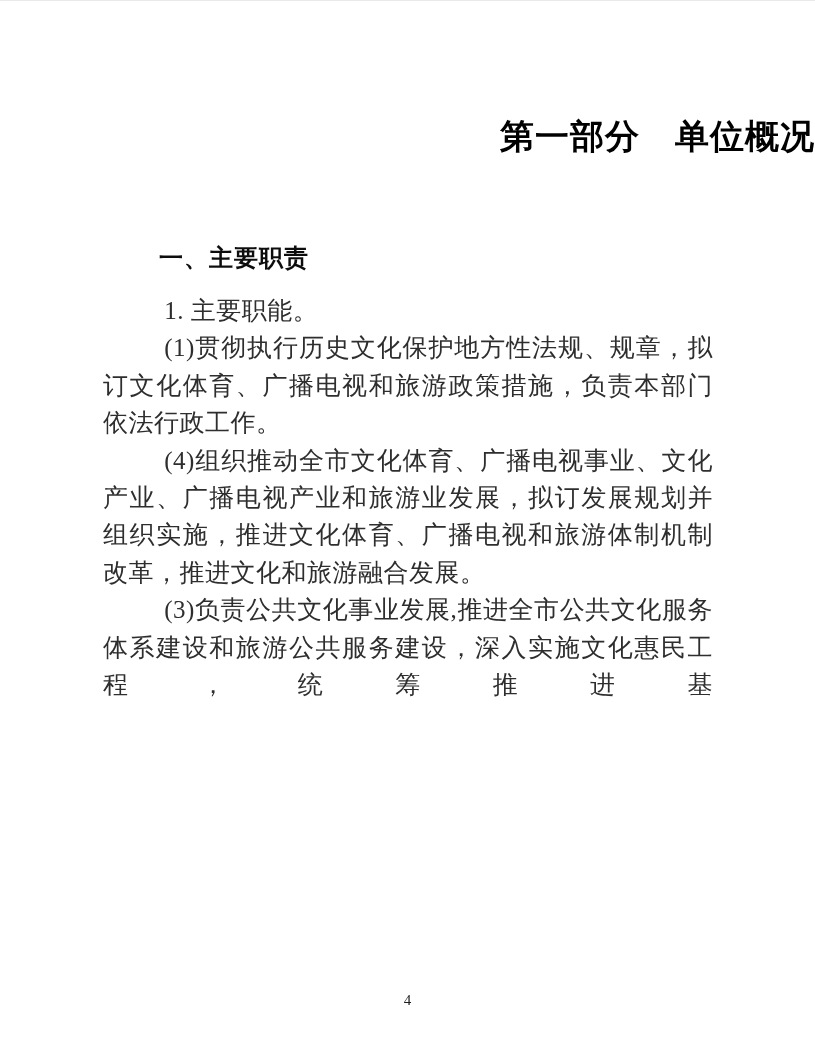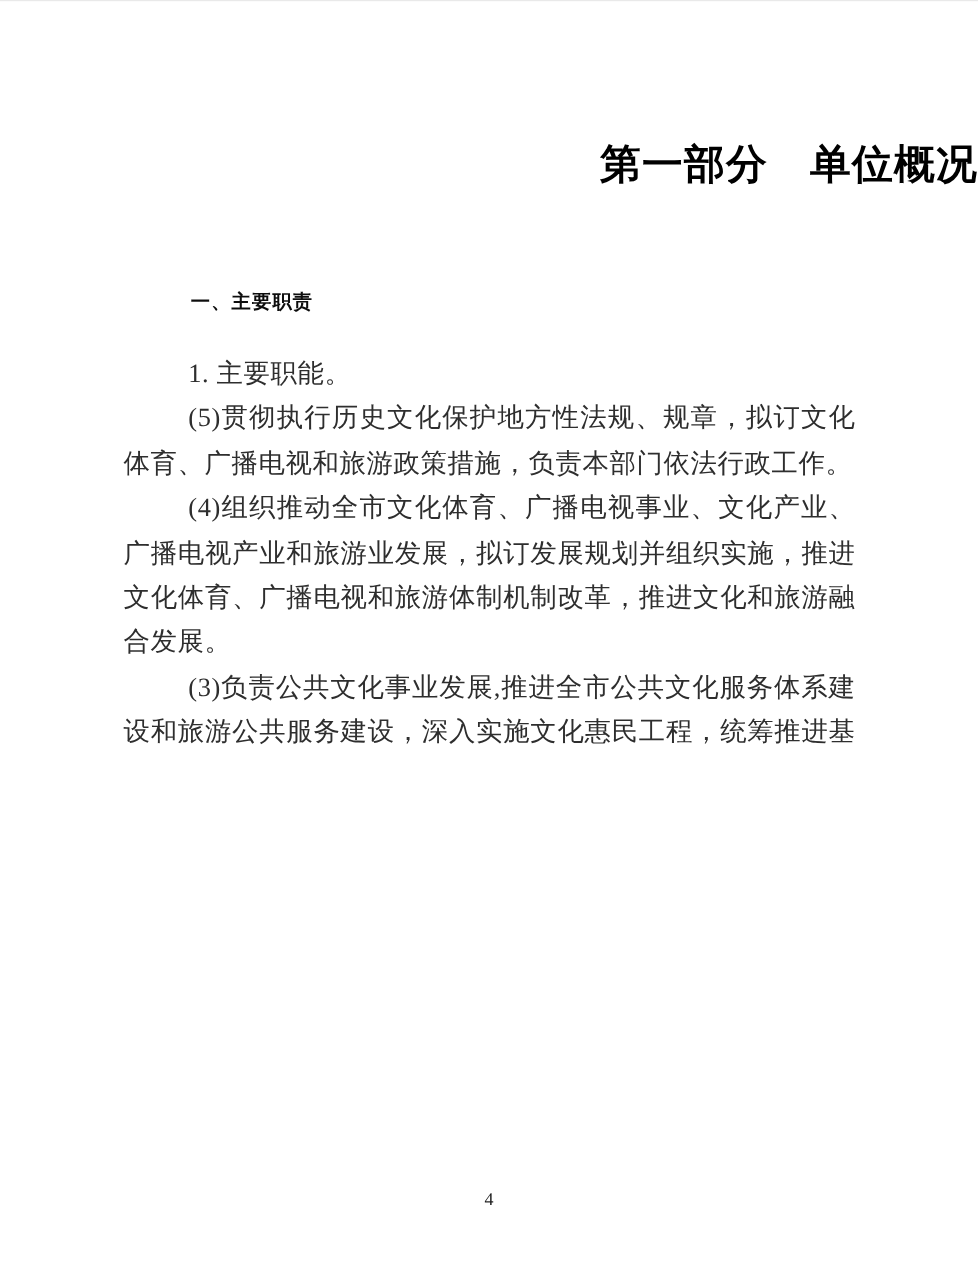--- a/index.html
+++ b/index.html
@@ -32,31 +32,31 @@
     letter-spacing: 1px;
     color: #000000;
   }
   .section-heading {
     margin: 0;
     position: absolute;
     top: 241px;
     left: 159px;
     font-family: "Liberation Sans", "DejaVu Sans", sans-serif;
     font-weight: bold;
-    font-size: 16px;
+    font-size: 24px;
     letter-spacing: 1px;
     color: #0d0d0d;
   }
   .body-text {
     position: absolute;
     top: 291px;
     left: 103px;
     width: 610px;
     font-family: "Liberation Serif", "DejaVu Serif", serif;
-    font-size: 22px;
+    font-size: 25px;
     line-height: 37.4px;
     letter-spacing: 0.5px;
     text-align: justify;
     color: #2e2e2e;
   }
   .para {
     margin: 0;
     text-indent: 2.45em;
   }
   .para.continued {
@@ -78,20 +78,20 @@
 <body>
 
 <div class="page">
 
   <h1 class="doc-title">第一部分　单位概况</h1>
 
   <h2 class="section-heading">一、主要职责</h2>
 
   <div class="body-text">
     <p class="para">1. 主要职能。</p>
-    <p class="para">(5)贯彻执行历史文化保护地方性法规、规章，拟订文化体育、广播电视和旅游政策措施，负责本部门依法行政工作。</p>
+    <p class="para">(1)贯彻执行历史文化保护地方性法规、规章，拟订文化体育、广播电视和旅游政策措施，负责本部门依法行政工作。</p>
     <p class="para">(4)组织推动全市文化体育、广播电视事业、文化产业、广播电视产业和旅游业发展，拟订发展规划并组织实施，推进文化体育、广播电视和旅游体制机制改革，推进文化和旅游融合发展。</p>
     <p class="para continued">(3)负责公共文化事业发展,推进全市公共文化服务体系建设和旅游公共服务建设，深入实施文化惠民工程，统筹推进基</p>
   </div>
 
   <div class="page-number">4</div>
 
 </div>
 
 </body></html>

